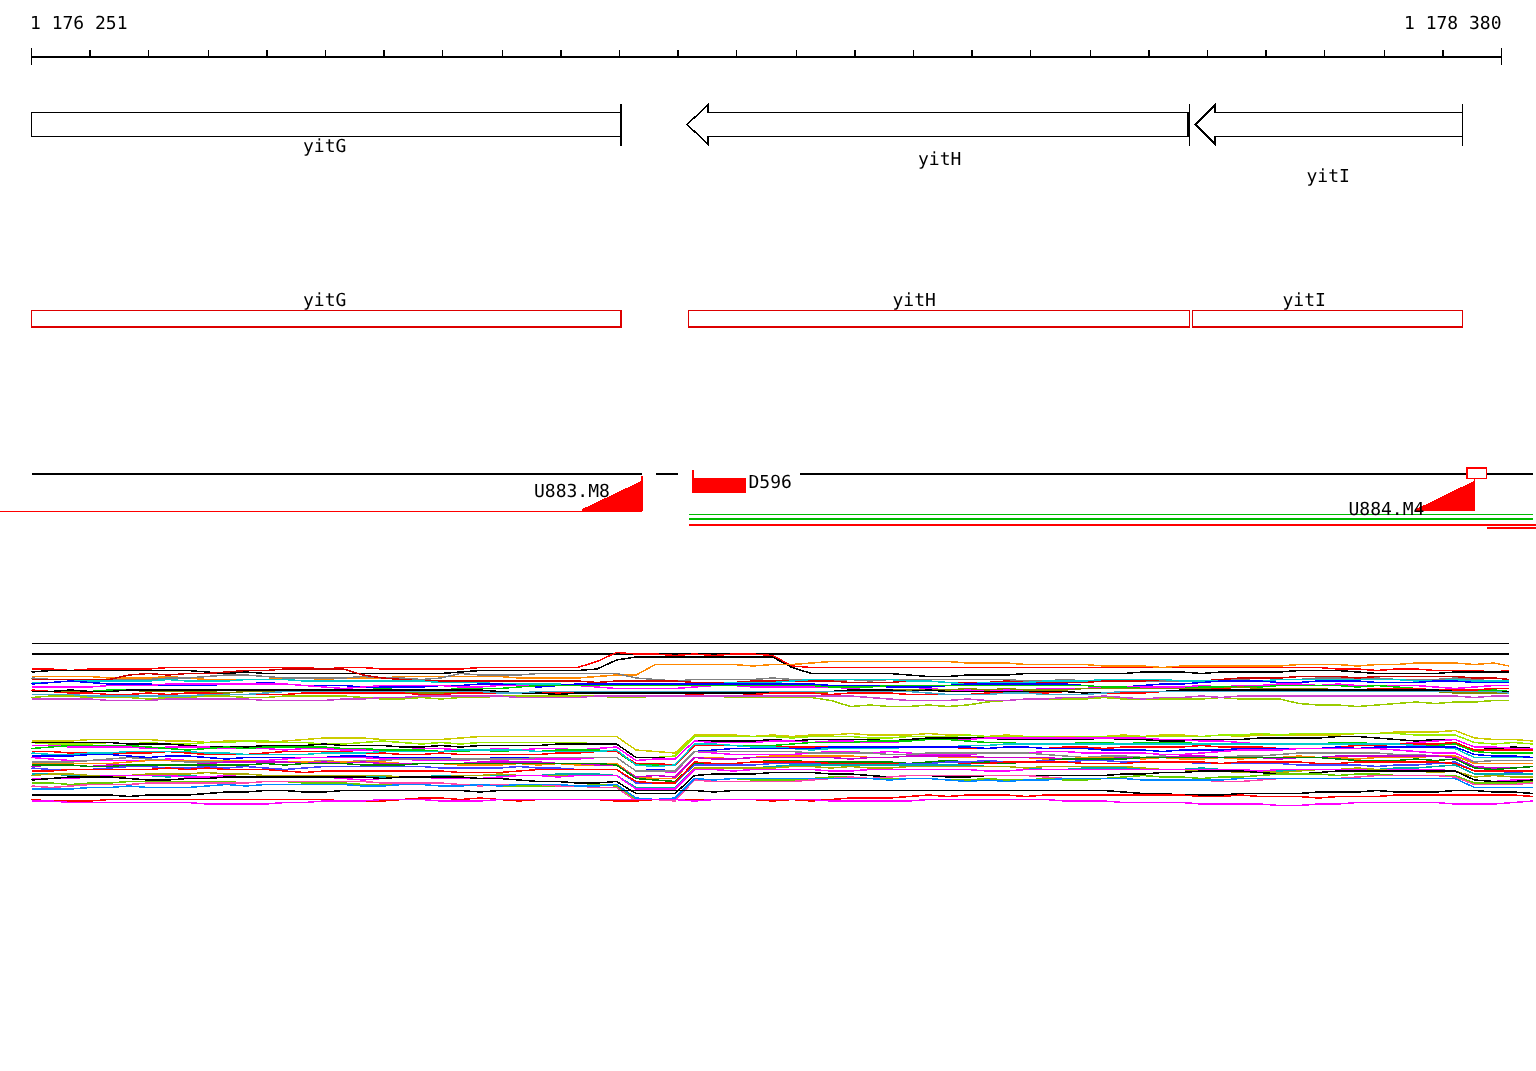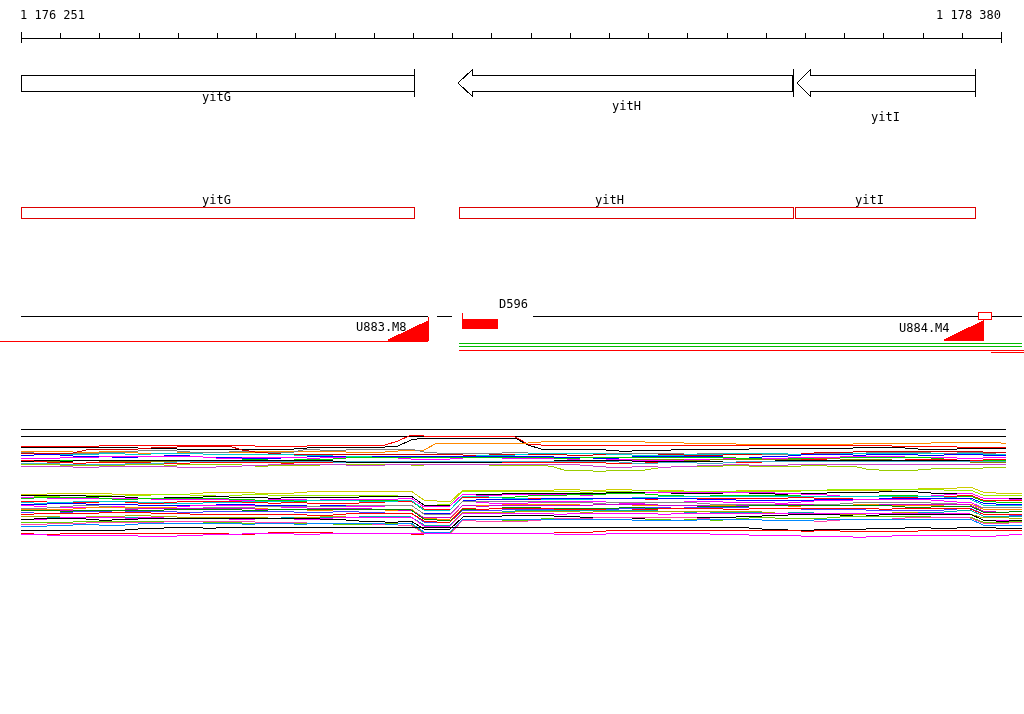--- a/index.html
+++ b/index.html
@@ -132,15 +132,15 @@
 
   <div class="lbl" style="left: 202px; top: 91px;">yitG</div>
   <div class="lbl" style="left: 612px; top: 100px;">yitH</div>
   <div class="lbl" style="left: 871px; top: 111px;">yitI</div>
 
   <div class="lbl" style="left: 202px; top: 194px;">yitG</div>
   <div class="lbl" style="left: 595px; top: 194px;">yitH</div>
   <div class="lbl" style="left: 855px; top: 194px;">yitI</div>
 
   <div class="lbl" style="left: 356px; top: 321px;">U883.M8</div>
-  <div class="lbl lbl-bg" style="left: 498px; top: 298px;">D596</div>
-  <div class="lbl" style="left: 899px; top: 322px; text-align: right;">U884.M4</div>
+  <div class="lbl lbl-bg" style="left: 498px; top: 315px;">D596</div>
+  <div class="lbl" style="left: 899px; top: 333px; text-align: right;">U884.M4</div>
 </div>
 
 </body></html>

